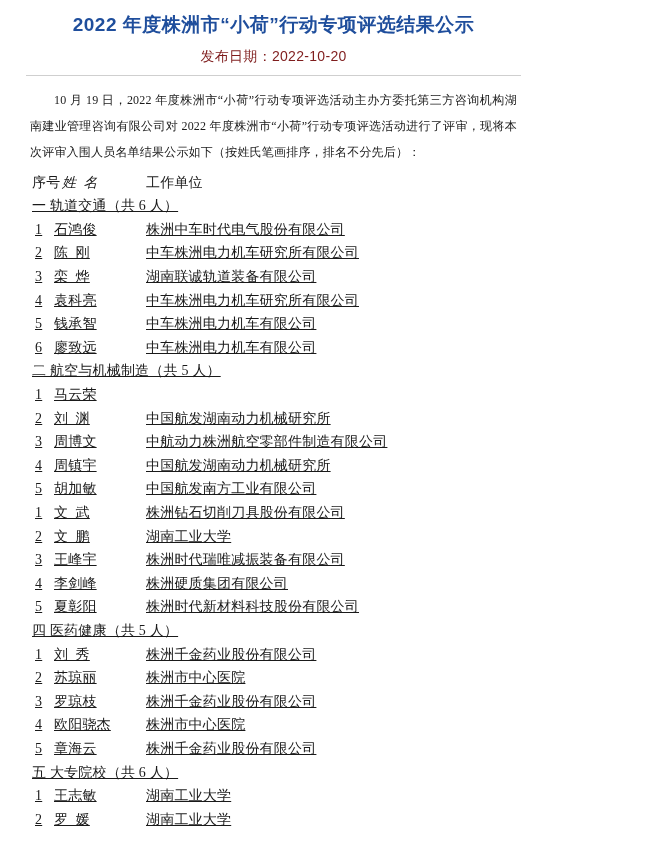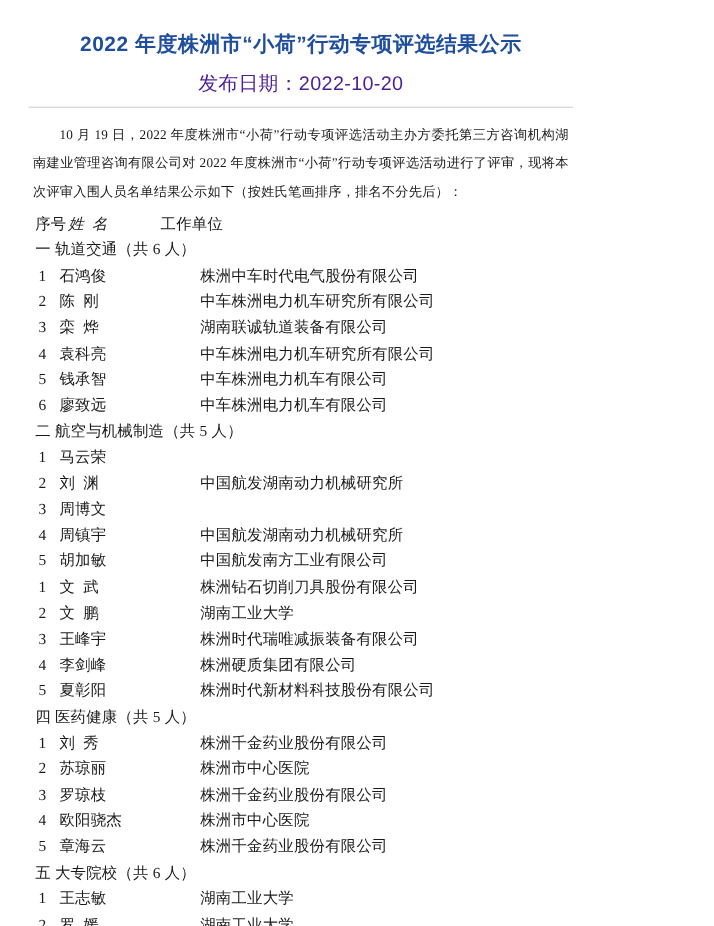--- a/index.html
+++ b/index.html
@@ -12,37 +12,37 @@
     height: 842px;
     font-family: "Liberation Serif", "DejaVu Serif", serif;
     color: #1a1a1a;
     position: relative;
     overflow: hidden;
   }
   .page {
     width: 547px;
     height: 842px;
     box-sizing: border-box;
-    padding: 16px 22px;
+    padding: 0 22px;
     position: relative;
   }
   .title {
     text-align: center;
     font-family: "Liberation Sans", "DejaVu Sans", sans-serif;
     font-weight: bold;
     font-size: 19px;
     color: #1f4e9c;
     letter-spacing: 0.5px;
     padding-top: 13px;
     line-height: 1.3;
   }
   .pubdate {
     text-align: center;
-    font-size: 18px;
-    color: #4c1d95;
+    font-size: 14px;
+    color: #7f1d1d;
     margin-top: 10px;
     font-family: "Liberation Sans", "DejaVu Sans", sans-serif;
     letter-spacing: 0.3px;
   }
   .divider {
     border: none;
     border-top: 1px solid #cfcfcf;
     margin: 9px 4px 0 4px;
   }
   .body-text {
@@ -64,39 +64,39 @@
     display: flex;
     align-items: flex-start;
     white-space: pre;
     letter-spacing: 0.2px;
   }
   .hdr-row .c-no { width: 30px; }
   .hdr-row .c-name { width: 84px; font-style: italic; }
   .group {
     margin-top: 0px;
     letter-spacing: 0.2px;
+    text-decoration: underline;
   }
   .row {
     display: flex;
     align-items: baseline;
     white-space: pre;
     letter-spacing: 0.2px;
   }
   .row .c-no {
     width: 22px;
     padding-left: 3px;
     box-sizing: border-box;
   }
   .row .c-name {
     width: 92px;
     box-sizing: border-box;
   }
   .row .c-org {
     flex: 1;
-    margin-left: 36px;
   }
 </style>
 </head>
 <body>
 
 <div class="page">
 
   <div class="title">2022 年度株洲市“小荷”行动专项评选结果公示</div>
 
   <div class="pubdate">发布日期：2022-10-20</div>
@@ -118,21 +118,21 @@
           <div class="row"><span class="c-no">2</span><span class="c-name">陈  刚</span><span class="c-org">中车株洲电力机车研究所有限公司</span></div>
           <div class="row"><span class="c-no">3</span><span class="c-name">栾  烨</span><span class="c-org">湖南联诚轨道装备有限公司</span></div>
           <div class="row"><span class="c-no">4</span><span class="c-name">袁科亮</span><span class="c-org">中车株洲电力机车研究所有限公司</span></div>
           <div class="row"><span class="c-no">5</span><span class="c-name">钱承智</span><span class="c-org">中车株洲电力机车有限公司</span></div>
           <div class="row"><span class="c-no">6</span><span class="c-name">廖致远</span><span class="c-org">中车株洲电力机车有限公司</span></div>
         </div>
         <div class="group">
           <div>二 航空与机械制造（共 5 人）</div>
           <div class="row"><span class="c-no">1</span><span class="c-name">马云荣</span></div>
           <div class="row"><span class="c-no">2</span><span class="c-name">刘  渊</span><span class="c-org">中国航发湖南动力机械研究所</span></div>
-          <div class="row"><span class="c-no">3</span><span class="c-name">周博文</span></div>
+          <div class="row"><span class="c-no">3</span><span class="c-name">周博文</span><span class="c-org">中航动力株洲航空零部件制造有限公司</span></div>
           <div class="row"><span class="c-no">4</span><span class="c-name">周镇宇</span><span class="c-org">中国航发湖南动力机械研究所</span></div>
           <div class="row"><span class="c-no">5</span><span class="c-name">胡加敏</span><span class="c-org">中国航发南方工业有限公司</span></div>
         </div>
         <div class="group">
           <div class="row"><span class="c-no">1</span><span class="c-name">文  武</span><span class="c-org">株洲钻石切削刀具股份有限公司</span></div>
           <div class="row"><span class="c-no">2</span><span class="c-name">文  鹏</span><span class="c-org">湖南工业大学</span></div>
           <div class="row"><span class="c-no">3</span><span class="c-name">王峰宇</span><span class="c-org">株洲时代瑞唯减振装备有限公司</span></div>
           <div class="row"><span class="c-no">4</span><span class="c-name">李剑峰</span><span class="c-org">株洲硬质集团有限公司</span></div>
           <div class="row"><span class="c-no">5</span><span class="c-name">夏彰阳</span><span class="c-org">株洲时代新材料科技股份有限公司</span></div>
         </div>

